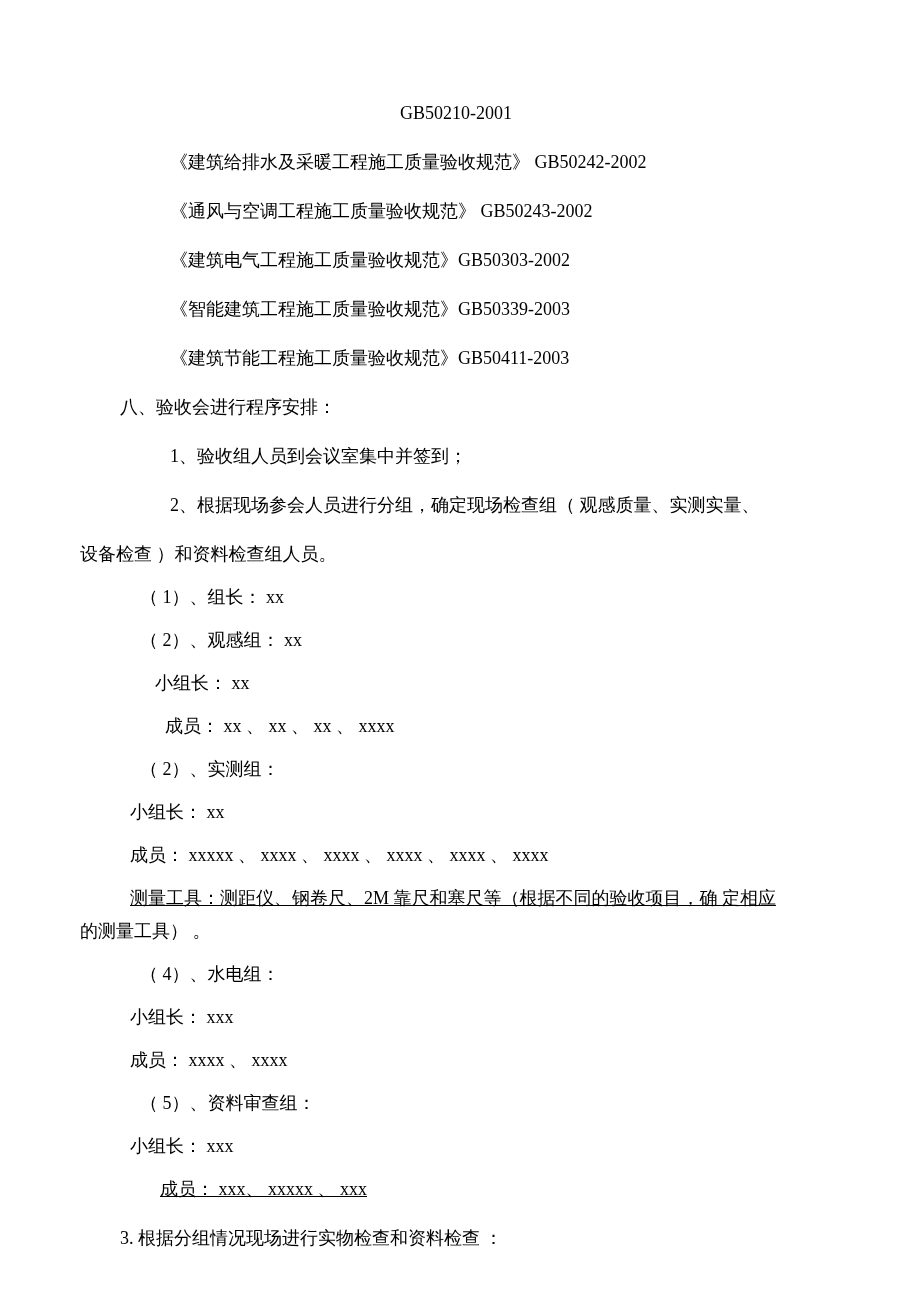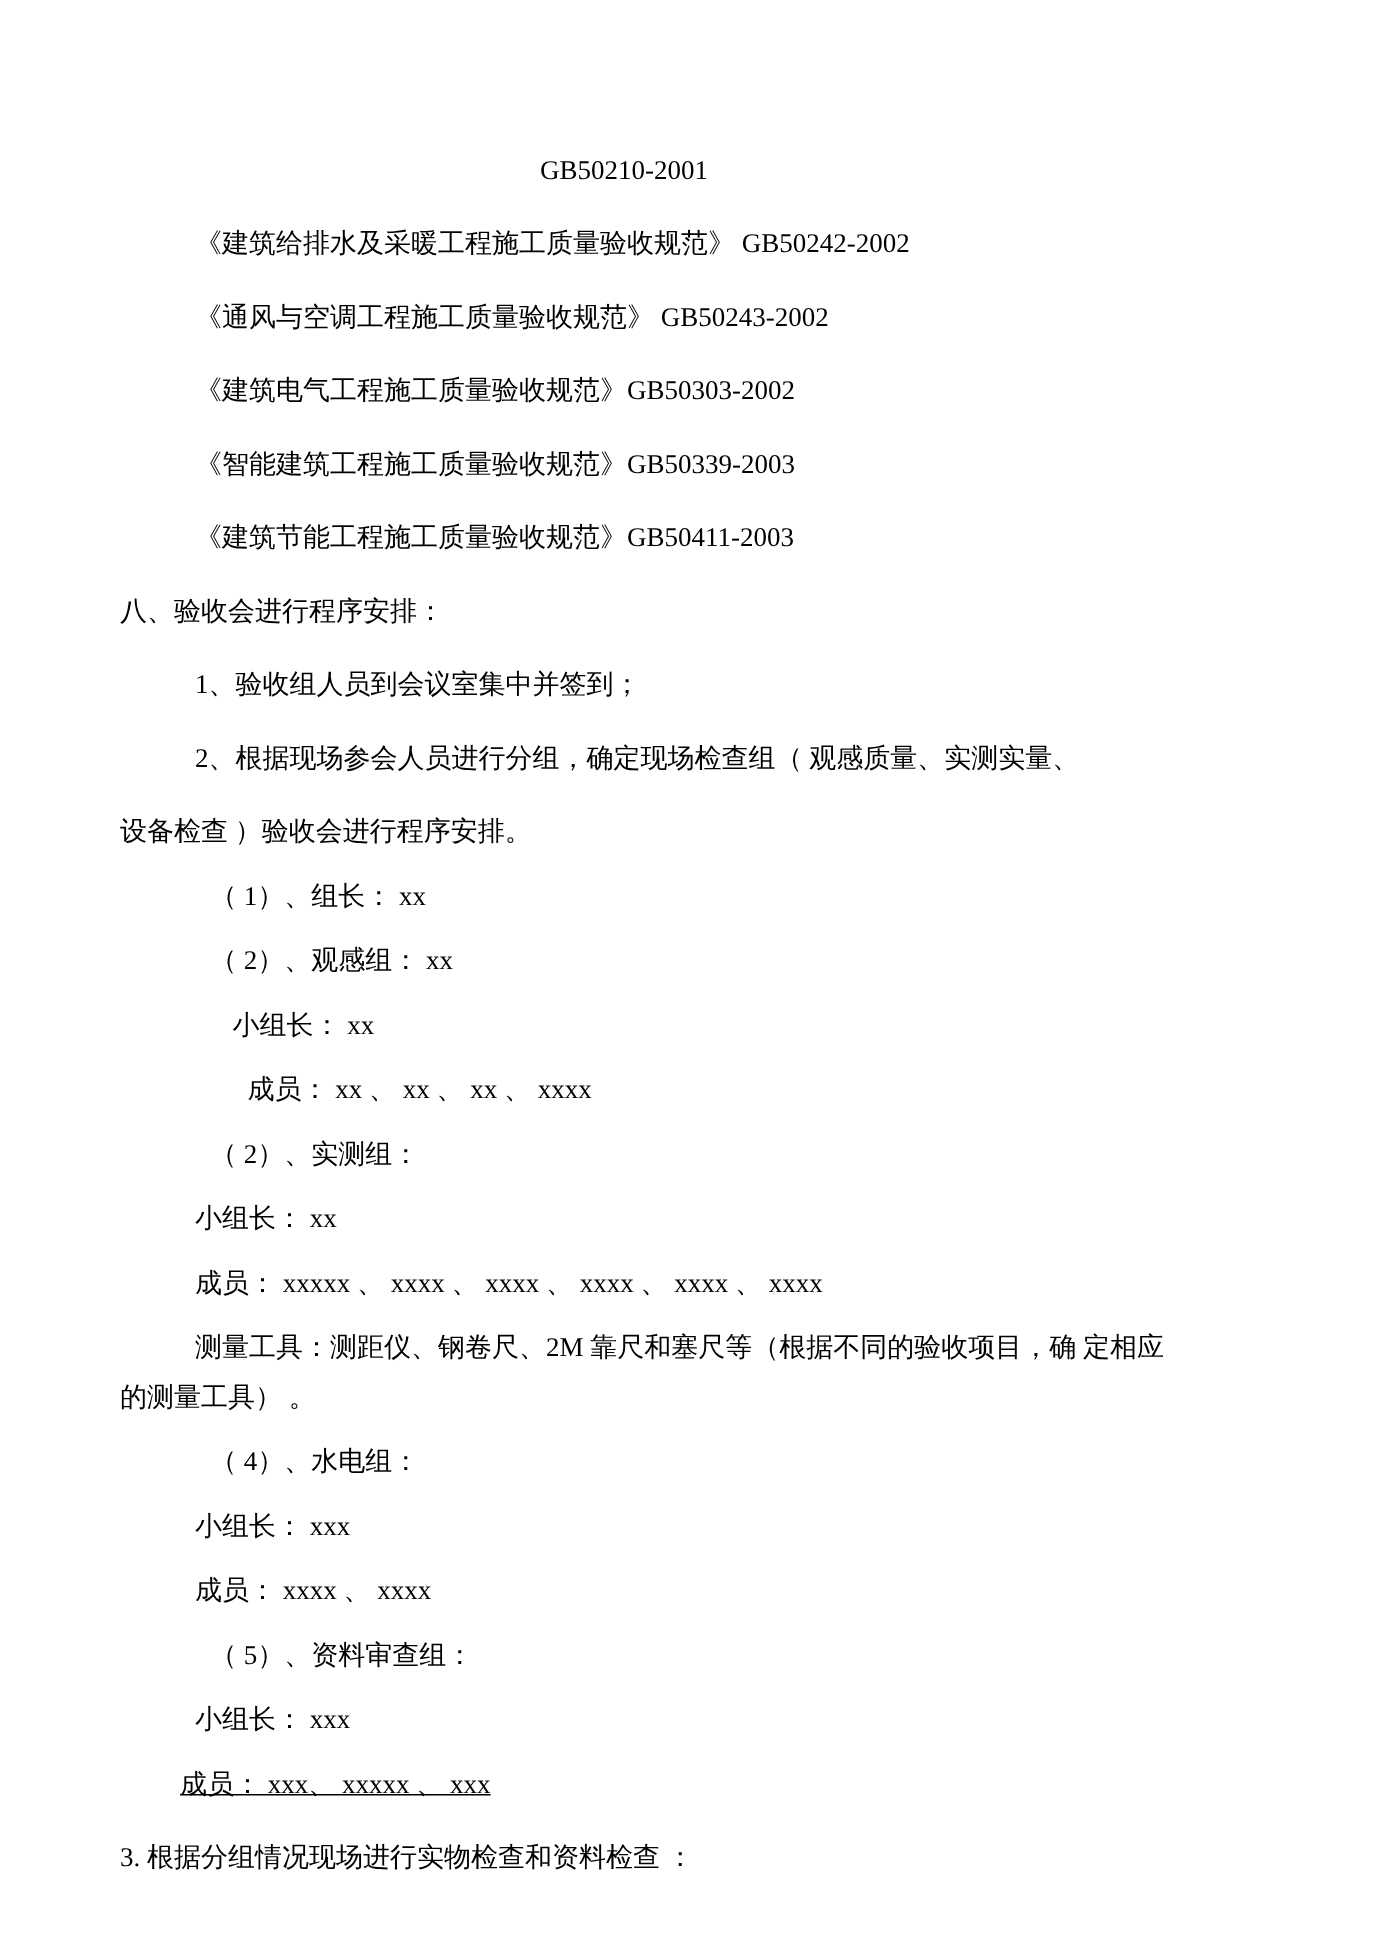--- a/index.html
+++ b/index.html
@@ -11,20 +11,21 @@
       font-family: "SimSun", "宋体", serif;
       background: #fff;
       width: 920px;
       padding: 100px 80px 80px 80px;
       font-size: 18px;
       line-height: 1.5;
       color: #000;
     }
     .line {
       margin-bottom: 22px;
+      margin-left: 40px;
     }
     .line-tight {
       margin-bottom: 16px;
     }
     .centered {
       text-align: center;
       padding-left: 280px;
       text-align: left;
     }
     .indent1 {
@@ -58,32 +59,32 @@
 <div class="line indent1">《通风与空调工程施工质量验收规范》  GB50243-2002</div>
 <div class="line indent1">《建筑电气工程施工质量验收规范》GB50303-2002</div>
 <div class="line indent1">《智能建筑工程施工质量验收规范》GB50339-2003</div>
 <div class="line indent1">《建筑节能工程施工质量验收规范》GB50411-2003</div>
 
 <div class="line section-head">八、验收会进行程序安排：</div>
 
 <div class="line indent1">1、验收组人员到会议室集中并签到；</div>
 
 <div class="line indent1" style="margin-bottom:22px;">2、根据现场参会人员进行分组，确定现场检查组（ 观感质量、实测实量、</div>
-<div class="line-tight no-indent">设备检查  ）验收会进行程序安排。</div>
+<div class="line-tight no-indent">设备检查  ）和资料检查组人员。</div>
 
 <div class="line-tight group-indent">（ 1）、组长：  xx</div>
 <div class="line-tight group-indent">（ 2）、观感组：  xx</div>
 <div class="line-tight group-indent2">小组长：  xx</div>
 <div class="line-tight group-indent3">成员：  xx 、  xx 、  xx 、  xxxx</div>
 
 <div class="line-tight group-indent">（ 2）、实测组：</div>
 <div class="line-tight para-indent">小组长：  xx</div>
 <div class="line-tight para-indent">成员：  xxxxx 、  xxxx 、  xxxx 、  xxxx 、  xxxx 、  xxxx</div>
 
-<div class="line-tight para-indent" style="margin-bottom:6px;">测量工具：测距仪、钢卷尺、2M 靠尺和塞尺等（根据不同的验收项目，确  定相应</div>
+<div class="line-tight para-indent" style="margin-bottom:6px;text-decoration:underline;">测量工具：测距仪、钢卷尺、2M 靠尺和塞尺等（根据不同的验收项目，确  定相应</div>
 <div class="line-tight no-indent">的测量工具）  。</div>
 
 <div class="line-tight group-indent">（ 4）、水电组：</div>
 <div class="line-tight para-indent">小组长：  xxx</div>
 <div class="line-tight para-indent">成员：  xxxx 、  xxxx</div>
 
 <div class="line-tight group-indent">（ 5）、资料审查组：</div>
 <div class="line-tight para-indent">小组长：  xxx</div>
 <div class="line" style="padding-left:40px;text-decoration:underline;">成员：  xxx、  xxxxx 、  xxx</div>
 

